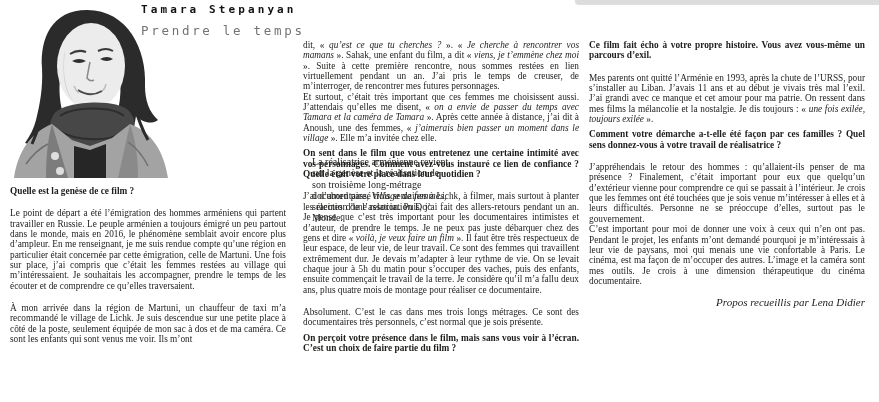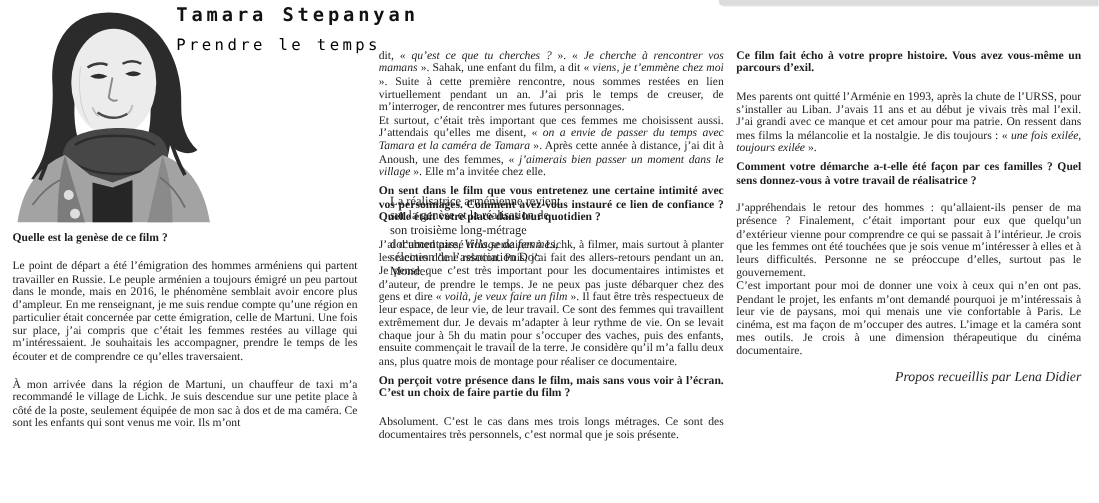--- a/index.html
+++ b/index.html
@@ -8,26 +8,26 @@
     font-family:"Liberation Serif", serif;color:#1d1d1b;
   }
   .topbar{
     position:absolute;top:0;left:575px;right:0;height:4px;
     background:#dcdcdc;border-radius:0 0 0 5px;
     box-shadow:0 1px 1px rgba(0,0,0,0.14);
   }
   .portrait{position:absolute;left:2px;top:4px;width:170px;height:174px;}
   .titleblock{position:absolute;left:141px;top:3px;}
   .author{
-    font-family:"DejaVu Sans Mono", monospace;font-weight:bold;font-size:15px;
+    font-family:"DejaVu Sans Mono", monospace;font-weight:bold;font-size:11px;
     letter-spacing:3.1px;color:#121212;white-space:nowrap;
   }
   .subtitle{
     font-family:"DejaVu Sans Mono", monospace;font-size:12.5px;
-    letter-spacing:2.7px;color:#000000;margin-top:7px;white-space:nowrap;
+    letter-spacing:2.7px;color:#737373;margin-top:7px;white-space:nowrap;
   }
   .intro{
     position:absolute;left:156px;top:78px;width:142px;
     text-align:left;font-weight:normal;font-size:10px;line-height:11.3px;
   }
   .intro .blk{margin:0;}
   .col{
     position:absolute;width:276px;font-size:9.3px;line-height:10.35px;
     text-align:justify;-webkit-hyphens:auto;hyphens:auto;
   }
@@ -93,22 +93,22 @@
   <div class="col col1 blocks">
       <div class="blk question"><span>Quelle est la genèse de ce film ?</span></div>
       <div class="blk answer"><span>Le point de départ a été l’émigration des hommes arméniens qui partent travailler en Russie. Le peuple arménien a toujours émigré un peu partout dans le monde, mais en 2016, le phénomène semblait avoir encore plus d’ampleur. En me renseignant, je me suis rendue compte qu’une région en particulier était concernée par cette émigration, celle de Martuni. Une fois sur place, j’ai compris que c’était les femmes restées au village qui m’intéressaient. Je souhaitais les accompagner, prendre le temps de les écouter et de comprendre ce qu’elles traversaient.</span></div>
       <div class="blk answer"><span>À mon arrivée dans la région de Martuni, un chauffeur de taxi m’a recommandé le village de Lichk. Je suis descendue sur une petite place à côté de la poste, seulement équipée de mon sac à dos et de ma caméra. Ce sont les enfants qui sont venus me voir. Ils m’ont</span></div>
     </div>
 
   <div class="col col2 blocks">
       <div class="blk answer"><span>dit, « </span><i>qu’est ce que tu cherches ?</i><span> ». « </span><i>Je cherche à rencontrer vos mamans</i><span> ». Sahak, une enfant du film, a dit « </span><i>viens, je t’emmène chez moi</i><span> ». Suite à cette première rencontre, nous sommes restées en lien virtuellement pendant un an. J’ai pris le temps de creuser, de m’interroger, de rencontrer mes futures personnages.</span><br><span>Et surtout, c’était très important que ces femmes me choisissent aussi. J’attendais qu’elles me disent, « </span><i>on a envie de passer du temps avec Tamara et la caméra de Tamara</i><span> ». Après cette année à distance, j’ai dit à Anoush, une des femmes, « </span><i>j’aimerais bien passer un moment dans le village</i><span> ». Elle m’a invitée chez elle.</span></div>
       <div class="blk question"><span>On sent dans le film que vous entretenez une certaine intimité avec vos personnages. Comment avez-vous instauré ce lien de confiance ? Quelle était votre place dans leur quotidien ?</span></div>
       <div class="blk answer"><span>J’ai d’abord passé trois semaines à Lichk, à filmer, mais surtout à planter les racines d’une relation. Puis, j’ai fait des allers-retours pendant un an. Je pense que c’est très important pour les documentaires intimistes et d’auteur, de prendre le temps. Je ne peux pas juste débarquer chez des gens et dire « </span><i>voilà, je veux faire un film</i><span> ». Il faut être très respectueux de leur espace, de leur vie, de leur travail. Ce sont des femmes qui travaillent extrêmement dur. Je devais m’adapter à leur rythme de vie. On se levait chaque jour à 5h du matin pour s’occuper des vaches, puis des enfants, ensuite commençait le travail de la terre. Je considère qu’il m’a fallu deux ans, plus quatre mois de montage pour réaliser ce documentaire.</span></div>
+      <div class="blk answer"><span>Absolument. C’est le cas dans mes trois longs métrages. Ce sont des documentaires très personnels, c’est normal que je sois présente.</span></div>
       <div class="blk question"><span>On perçoit votre présence dans le film, mais sans vous voir à l’écran. C’est un choix de faire partie du film ?</span></div>
-      <div class="blk answer"><span>Absolument. C’est le cas dans mes trois longs métrages. Ce sont des documentaires très personnels, c’est normal que je sois présente.</span></div>
     </div>
 
   <div class="col col3">
     <div class="blocks">
         <div class="blk question"><span>Ce film fait écho à votre propre histoire. Vous avez vous-même un parcours d’exil.</span></div>
         <div class="blk answer"><span>Mes parents ont quitté l’Arménie en 1993, après la chute de l’URSS, pour s’installer au Liban. J’avais 11 ans et au début je vivais très mal l’exil. J’ai grandi avec ce manque et cet amour pour ma patrie. On ressent dans mes films la mélancolie et la nostalgie. Je dis toujours : « </span><i>une fois exilée, toujours exilée</i><span> ».</span></div>
         <div class="blk question"><span>Comment votre démarche a-t-elle été façon par ces familles ? Quel sens donnez-vous à votre travail de réalisatrice ?</span></div>
         <div class="blk answer"><span>J’appréhendais le retour des hommes : qu’allaient-ils penser de ma présence ? Finalement, c’était important pour eux que quelqu’un d’extérieur vienne pour comprendre ce qui se passait à l’intérieur. Je crois que les femmes ont été touchées que je sois venue m’intéresser à elles et à leurs difficultés. Personne ne se préoccupe d’elles, surtout pas le gouvernement.</span><br><span>C’est important pour moi de donner une voix à ceux qui n’en ont pas. Pendant le projet, les enfants m’ont demandé pourquoi je m’intéressais à leur vie de paysans, moi qui menais une vie confortable à Paris. Le cinéma, est ma façon de m’occuper des autres. L’image et la caméra sont mes outils. Je crois à une dimension thérapeutique du cinéma documentaire.</span></div>
       </div>
     <div class="byline">Propos recueillis par Lena Didier</div>

